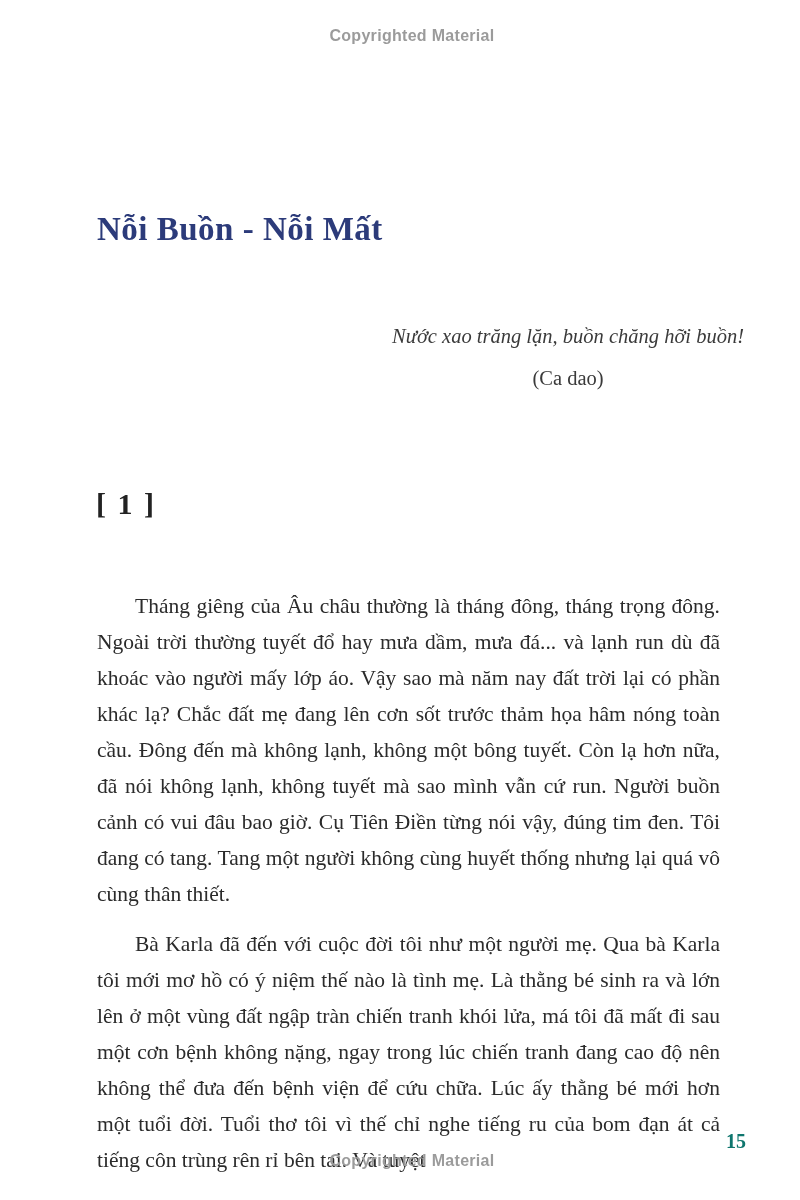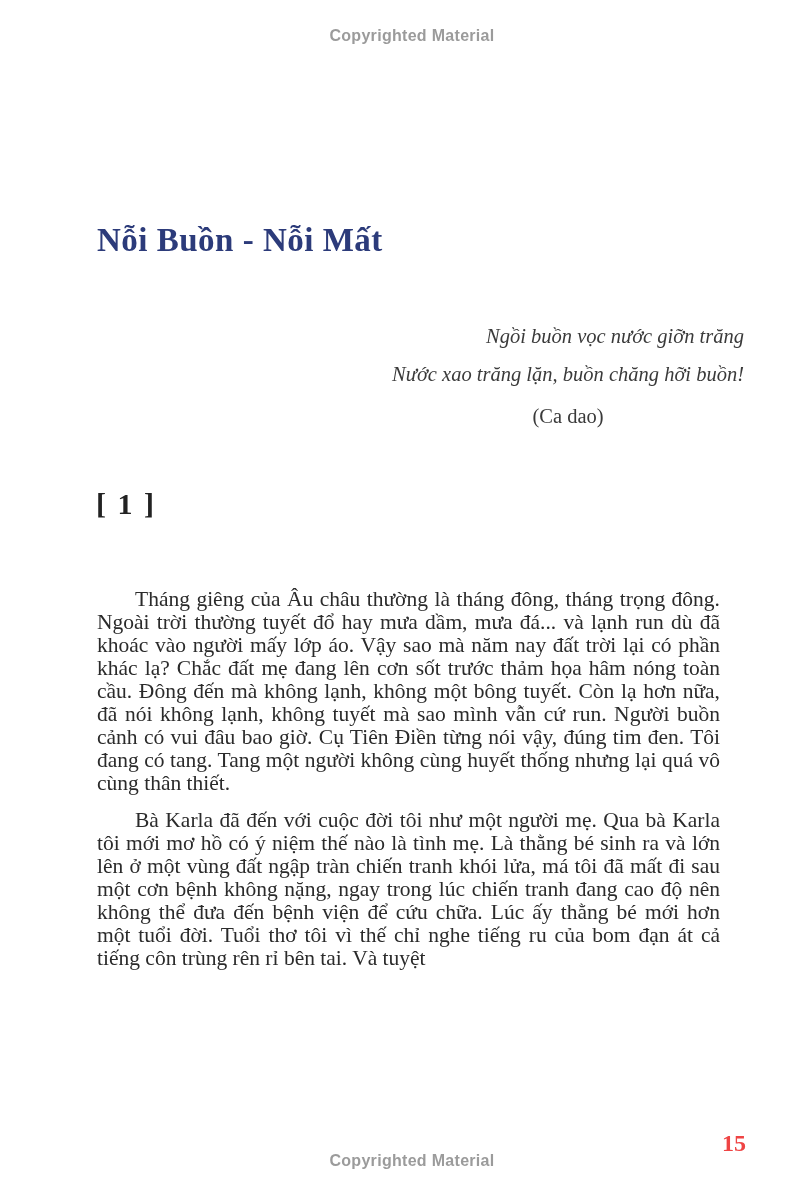--- a/index.html
+++ b/index.html
@@ -21,21 +21,21 @@
   .copyright{
     position:absolute;left:0;width:100%;
     text-align:center;
     font-family:"Liberation Sans","DejaVu Sans",sans-serif;
     font-size:16px;font-weight:bold;letter-spacing:0.3px;
     color:var(--copyright-color);
   }
   .copyright.top{top:27px;}
   .copyright.bottom{top:1152px;}
   .chapter-title{
-    position:absolute;left:97px;top:222px;margin:0;
+    position:absolute;left:97px;top:211px;margin:0;
     font-size:33px;font-weight:bold;
     color:var(--title-color);
     letter-spacing:0.5px;
   }
   .epigraph{
     position:absolute;right:80px;top:317px;
     text-align:right;
     font-size:20.5px;line-height:38px;
     color:#3a3a3a;
   }
@@ -48,40 +48,39 @@
   }
   .dateline{
     position:absolute;left:135px;top:550px;
     font-size:21.5px;color:var(--body-color);
   }
   .body-text{
     position:absolute;left:97px;top:588px;width:623px;
   }
   .body-text p{
     margin:0 0 14px 0;
-    font-size:21.5px;line-height:23px;
+    font-size:21.5px;line-height:36px;
     text-align:justify;text-indent:38px;
     color:var(--body-color);
   }
   .page-number{
     position:absolute;top:1130px;right:78px;
-    font-size:24px;font-weight:bold;color:#ef4444;
+    font-size:20px;font-weight:bold;color:#0f766e;
   }
 </style>
 </head>
 <body>
 
 <div class="page">
 
   <div class="copyright top">Copyrighted Material</div>
 
   <h1 class="chapter-title">Nỗi Buồn - Nỗi Mất</h1>
 
   <div class="epigraph">
-    <div class="epigraph-line">Ngồi buồn vọc nước giỡn trăng</div>
     <div class="epigraph-line">Nước xao trăng lặn, buồn chăng hỡi buồn!</div>
     <div class="epigraph-attribution">(Ca dao)</div>
   </div>
 
   <div class="section-marker">[ 1 ]</div>
 
 
   <div class="body-text">
     <p>Tháng giêng của Âu châu thường là tháng đông, tháng trọng đông. Ngoài trời thường tuyết đổ hay mưa dầm, mưa đá... và lạnh run dù đã khoác vào người mấy lớp áo. Vậy sao mà năm nay đất trời lại có phần khác lạ? Chắc đất mẹ đang lên cơn sốt trước thảm họa hâm nóng toàn cầu. Đông đến mà không lạnh, không một bông tuyết. Còn lạ hơn nữa, đã nói không lạnh, không tuyết mà sao mình vẫn cứ run. Người buồn cảnh có vui đâu bao giờ. Cụ Tiên Điền từng nói vậy, đúng tim đen. Tôi đang có tang. Tang một người không cùng huyết thống nhưng lại quá vô cùng thân thiết.</p>
     <p>Bà Karla đã đến với cuộc đời tôi như một người mẹ. Qua bà Karla tôi mới mơ hồ có ý niệm thế nào là tình mẹ. Là thằng bé sinh ra và lớn lên ở một vùng đất ngập tràn chiến tranh khói lửa, má tôi đã mất đi sau một cơn bệnh không nặng, ngay trong lúc chiến tranh đang cao độ nên không thể đưa đến bệnh viện để cứu chữa. Lúc ấy thằng bé mới hơn một tuổi đời. Tuổi thơ tôi vì thế chỉ nghe tiếng ru của bom đạn át cả tiếng côn trùng rên rỉ bên tai. Và tuyệt</p>

